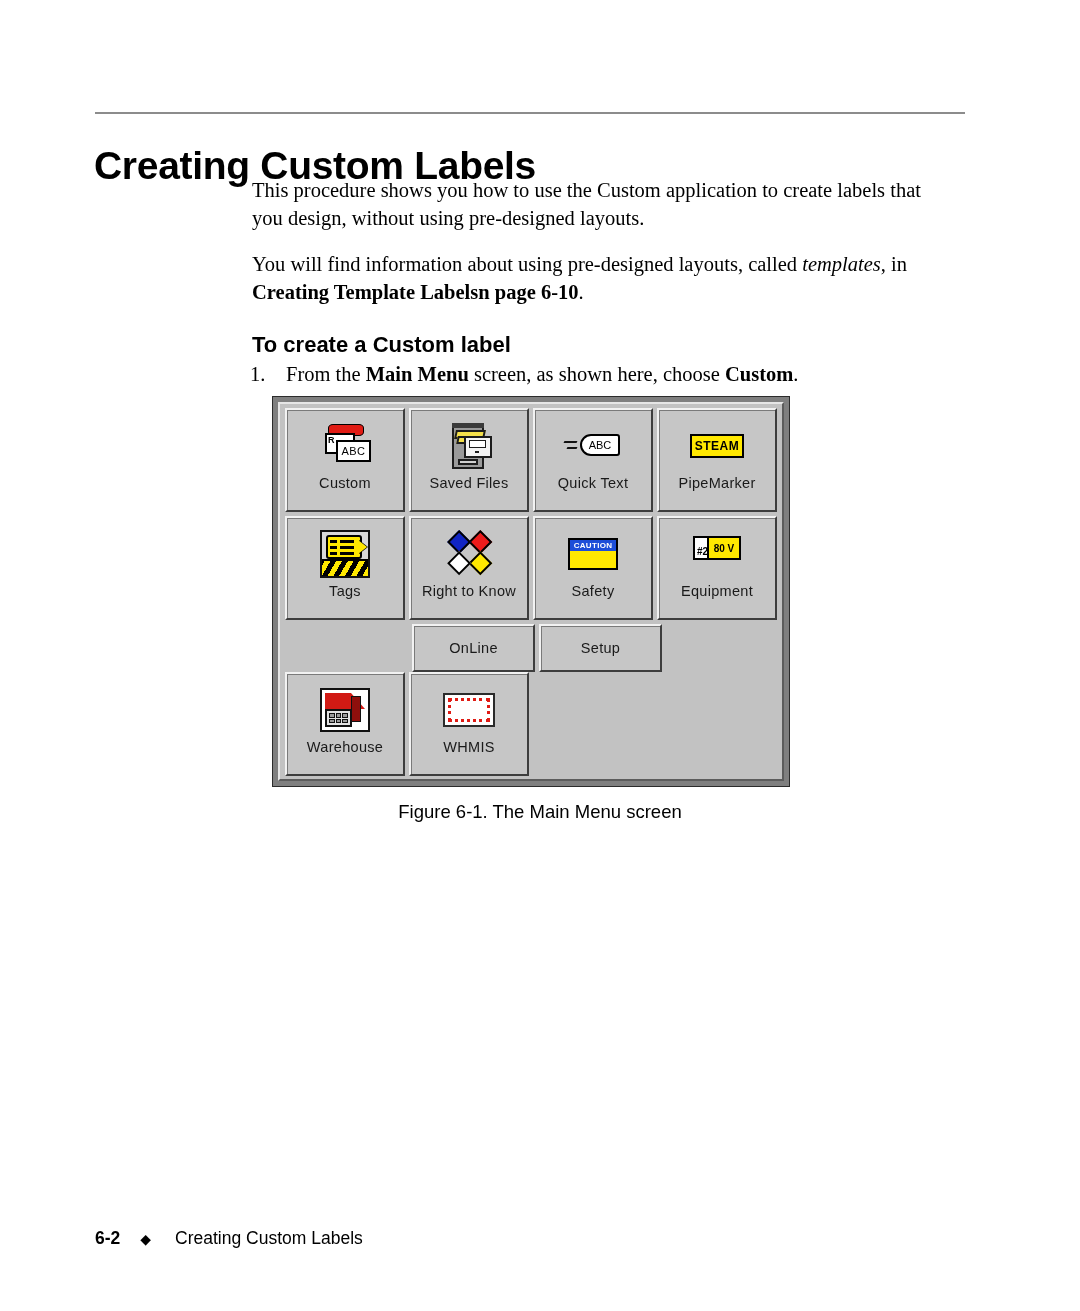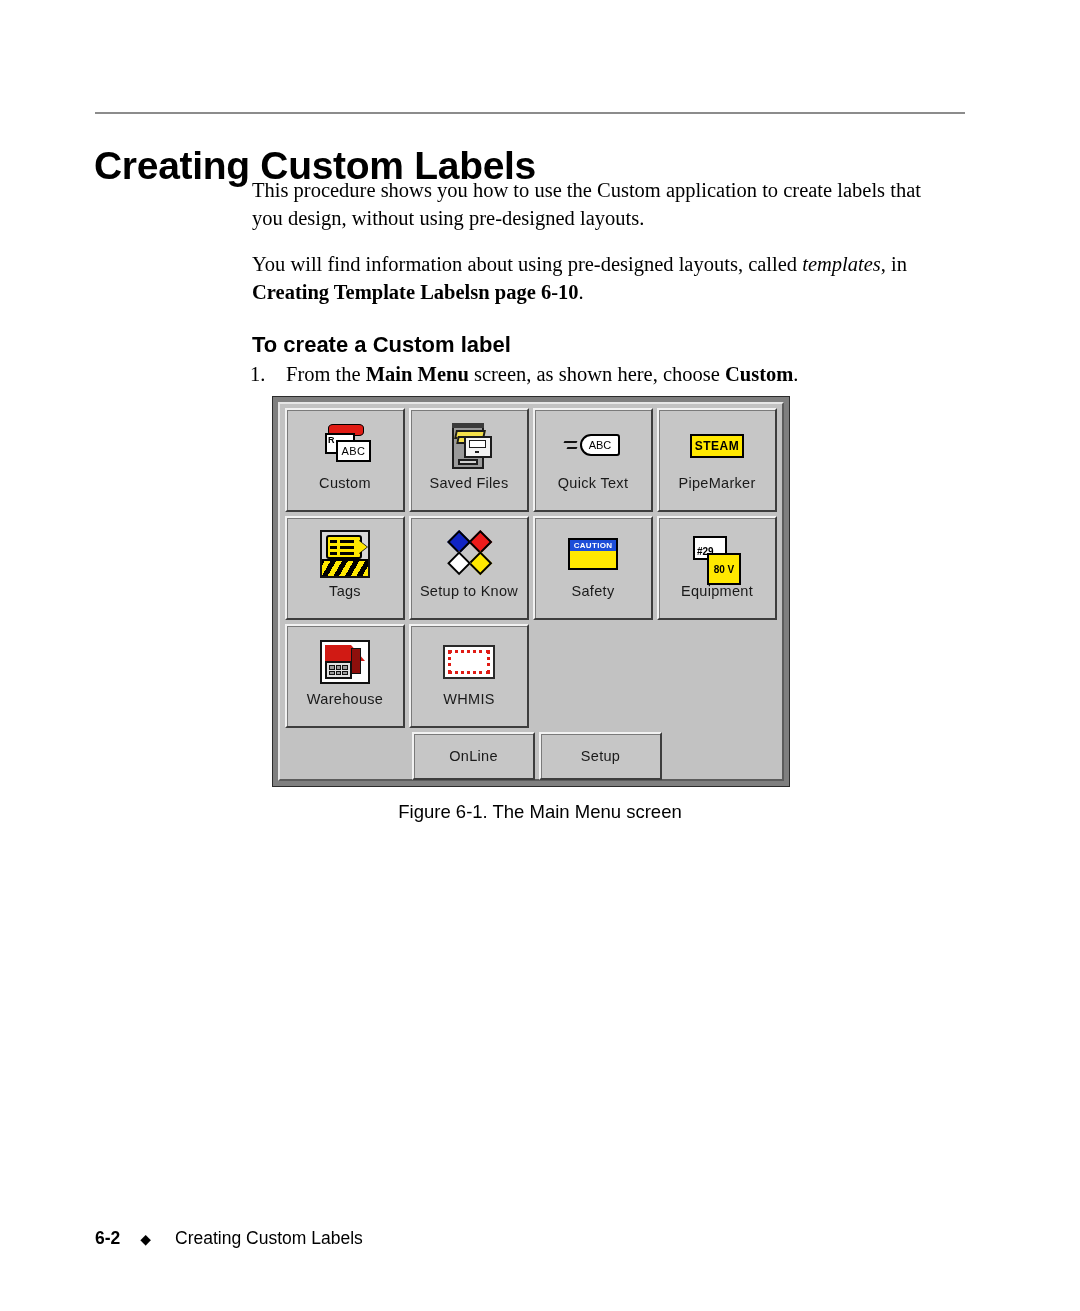--- a/index.html
+++ b/index.html
@@ -347,22 +347,22 @@
   .ic-equip .card1 {
     position: absolute; left: 2px; top: 0;
     width: 34px; height: 24px;
     background: #fff; border: 2px solid #000;
     box-sizing: border-box;
     font-family: "Liberation Sans", sans-serif;
     font-size: 10px; font-weight: bold;
     padding: 9px 0 0 2px; line-height: 10px;
   }
   .ic-equip .card2 {
-    position: absolute; left: 16px; top: 17px;
-    width: 34px; height: 32px;
+    position: absolute; left: 16px; top: 0;
+    width: 34px; height: 24px;
     background: #ffe800; border: 2px solid #000;
     box-sizing: border-box;
     font-family: "Liberation Sans", sans-serif;
     font-size: 10px; font-weight: bold;
     display: flex; align-items: center; justify-content: center;
   }
 
   
   .ic-wh { width: 50px; height: 44px; border: 2px solid #111; box-sizing: border-box; background: #ffffff; }
   .ic-wh .roof {
@@ -526,21 +526,21 @@
 
           <div class="mbtn">
             <span class="ico">
               <span class="ic ic-nfpa">
                 <span class="q qtop"></span>
                 <span class="q qleft"></span>
                 <span class="q qright"></span>
                 <span class="q qbot"></span>
               </span>
             </span>
-            <span class="blabel">Setup to Know</span>
+            <span class="blabel">Right to Know</span>
           </div>
 
           <div class="mbtn">
             <span class="ico">
               <span class="ic ic-safety">
                 <span class="cap">CAUTION</span>
               </span>
             </span>
             <span class="blabel">Safety</span>
           </div>
@@ -548,20 +548,29 @@
           <div class="mbtn">
             <span class="ico">
               <span class="ic ic-equip">
                 <span class="card1">#29</span>
                 <span class="card2">80 V</span>
               </span>
             </span>
             <span class="blabel">Equipment</span>
           </div>
 
+        </div>
+
+        <div class="grid-row bottom">
+          <div class="mbtn wide-btn">
+            <span class="blabel">OnLine</span>
+          </div>
+          <div class="mbtn wide-btn">
+            <span class="blabel">Setup</span>
+          </div>
         </div>
 
         <div class="grid-row">
 
           <div class="mbtn">
             <span class="ico">
               <span class="ic ic-wh">
                 <span class="roof"></span>
                 <span class="side"></span>
                 <span class="front">
@@ -584,29 +593,20 @@
               </span>
             </span>
             <span class="blabel">WHMIS</span>
           </div>
 
           <div class="slot-empty"></div>
           <div class="slot-empty"></div>
 
         </div>
 
-        <div class="grid-row bottom">
-          <div class="mbtn wide-btn">
-            <span class="blabel">OnLine</span>
-          </div>
-          <div class="mbtn wide-btn">
-            <span class="blabel">Setup</span>
-          </div>
-        </div>
-
       </div>
     </div>
   </div>
 
   <div class="fig-caption">Figure 6-1. The Main Menu screen</div>
 
   <div class="footer">
     <span class="pgnum">6-2</span>
     <span class="dia">◆</span>
     <span>Creating Custom Labels</span>

